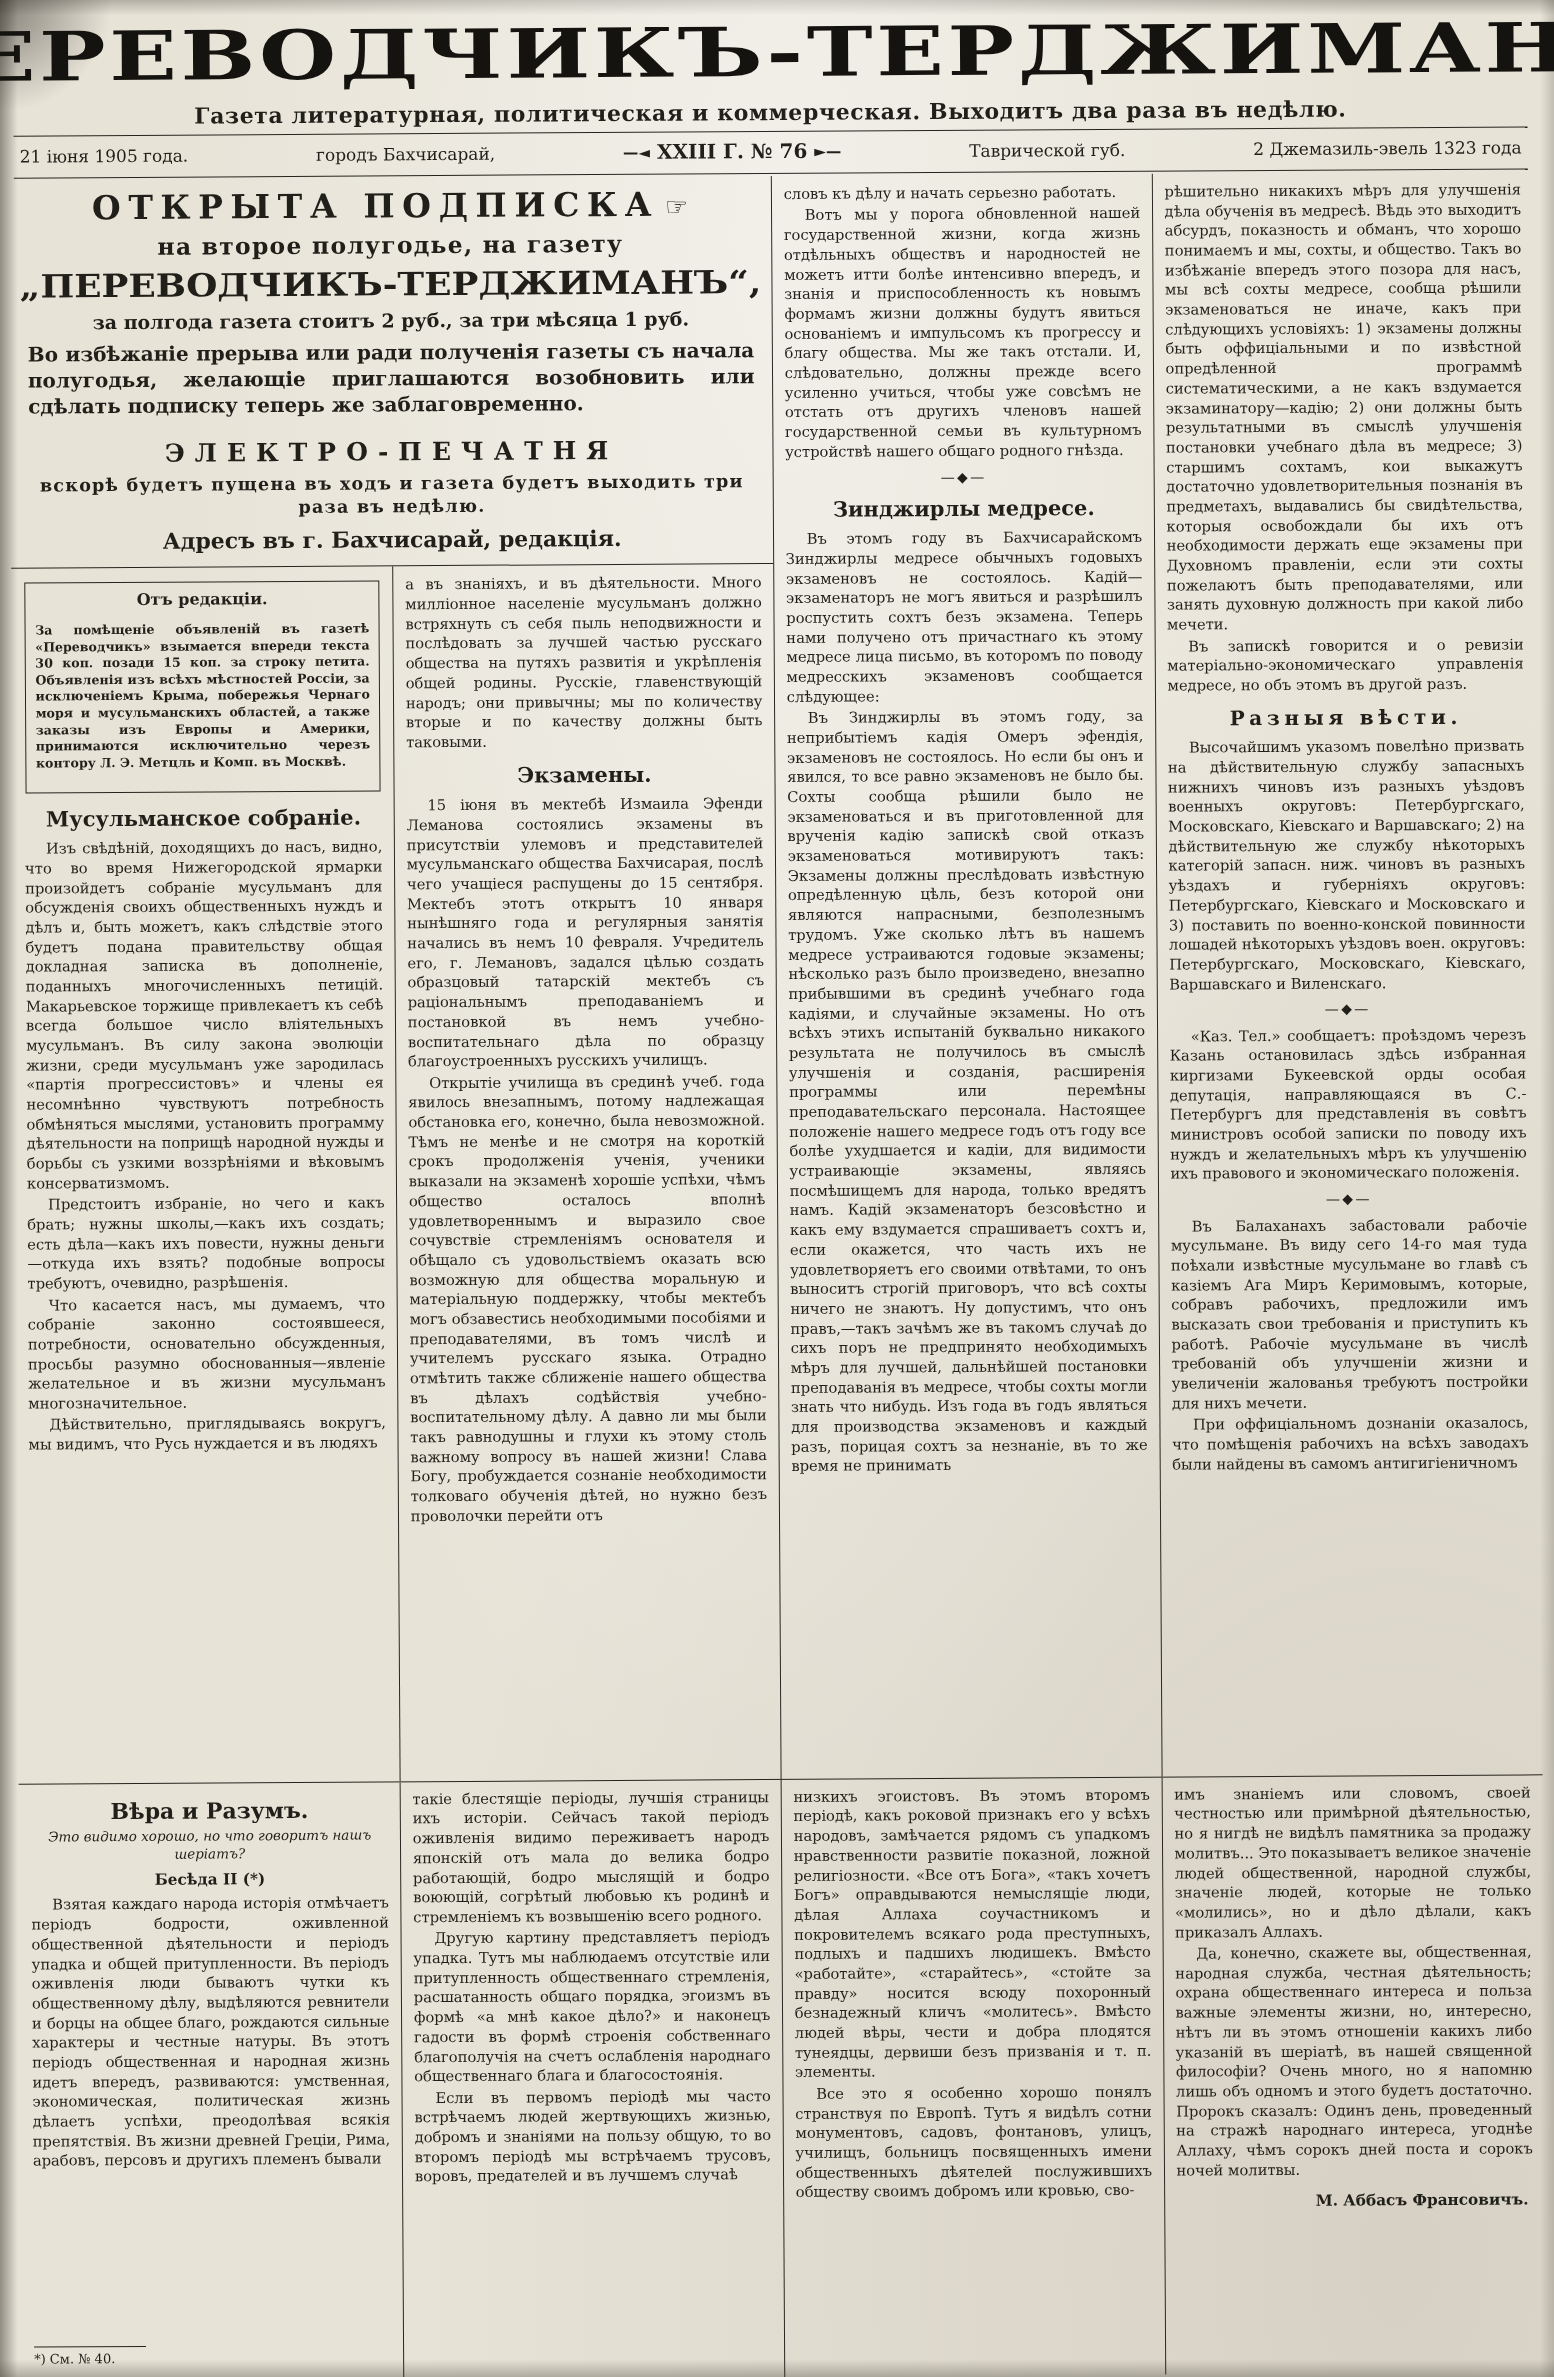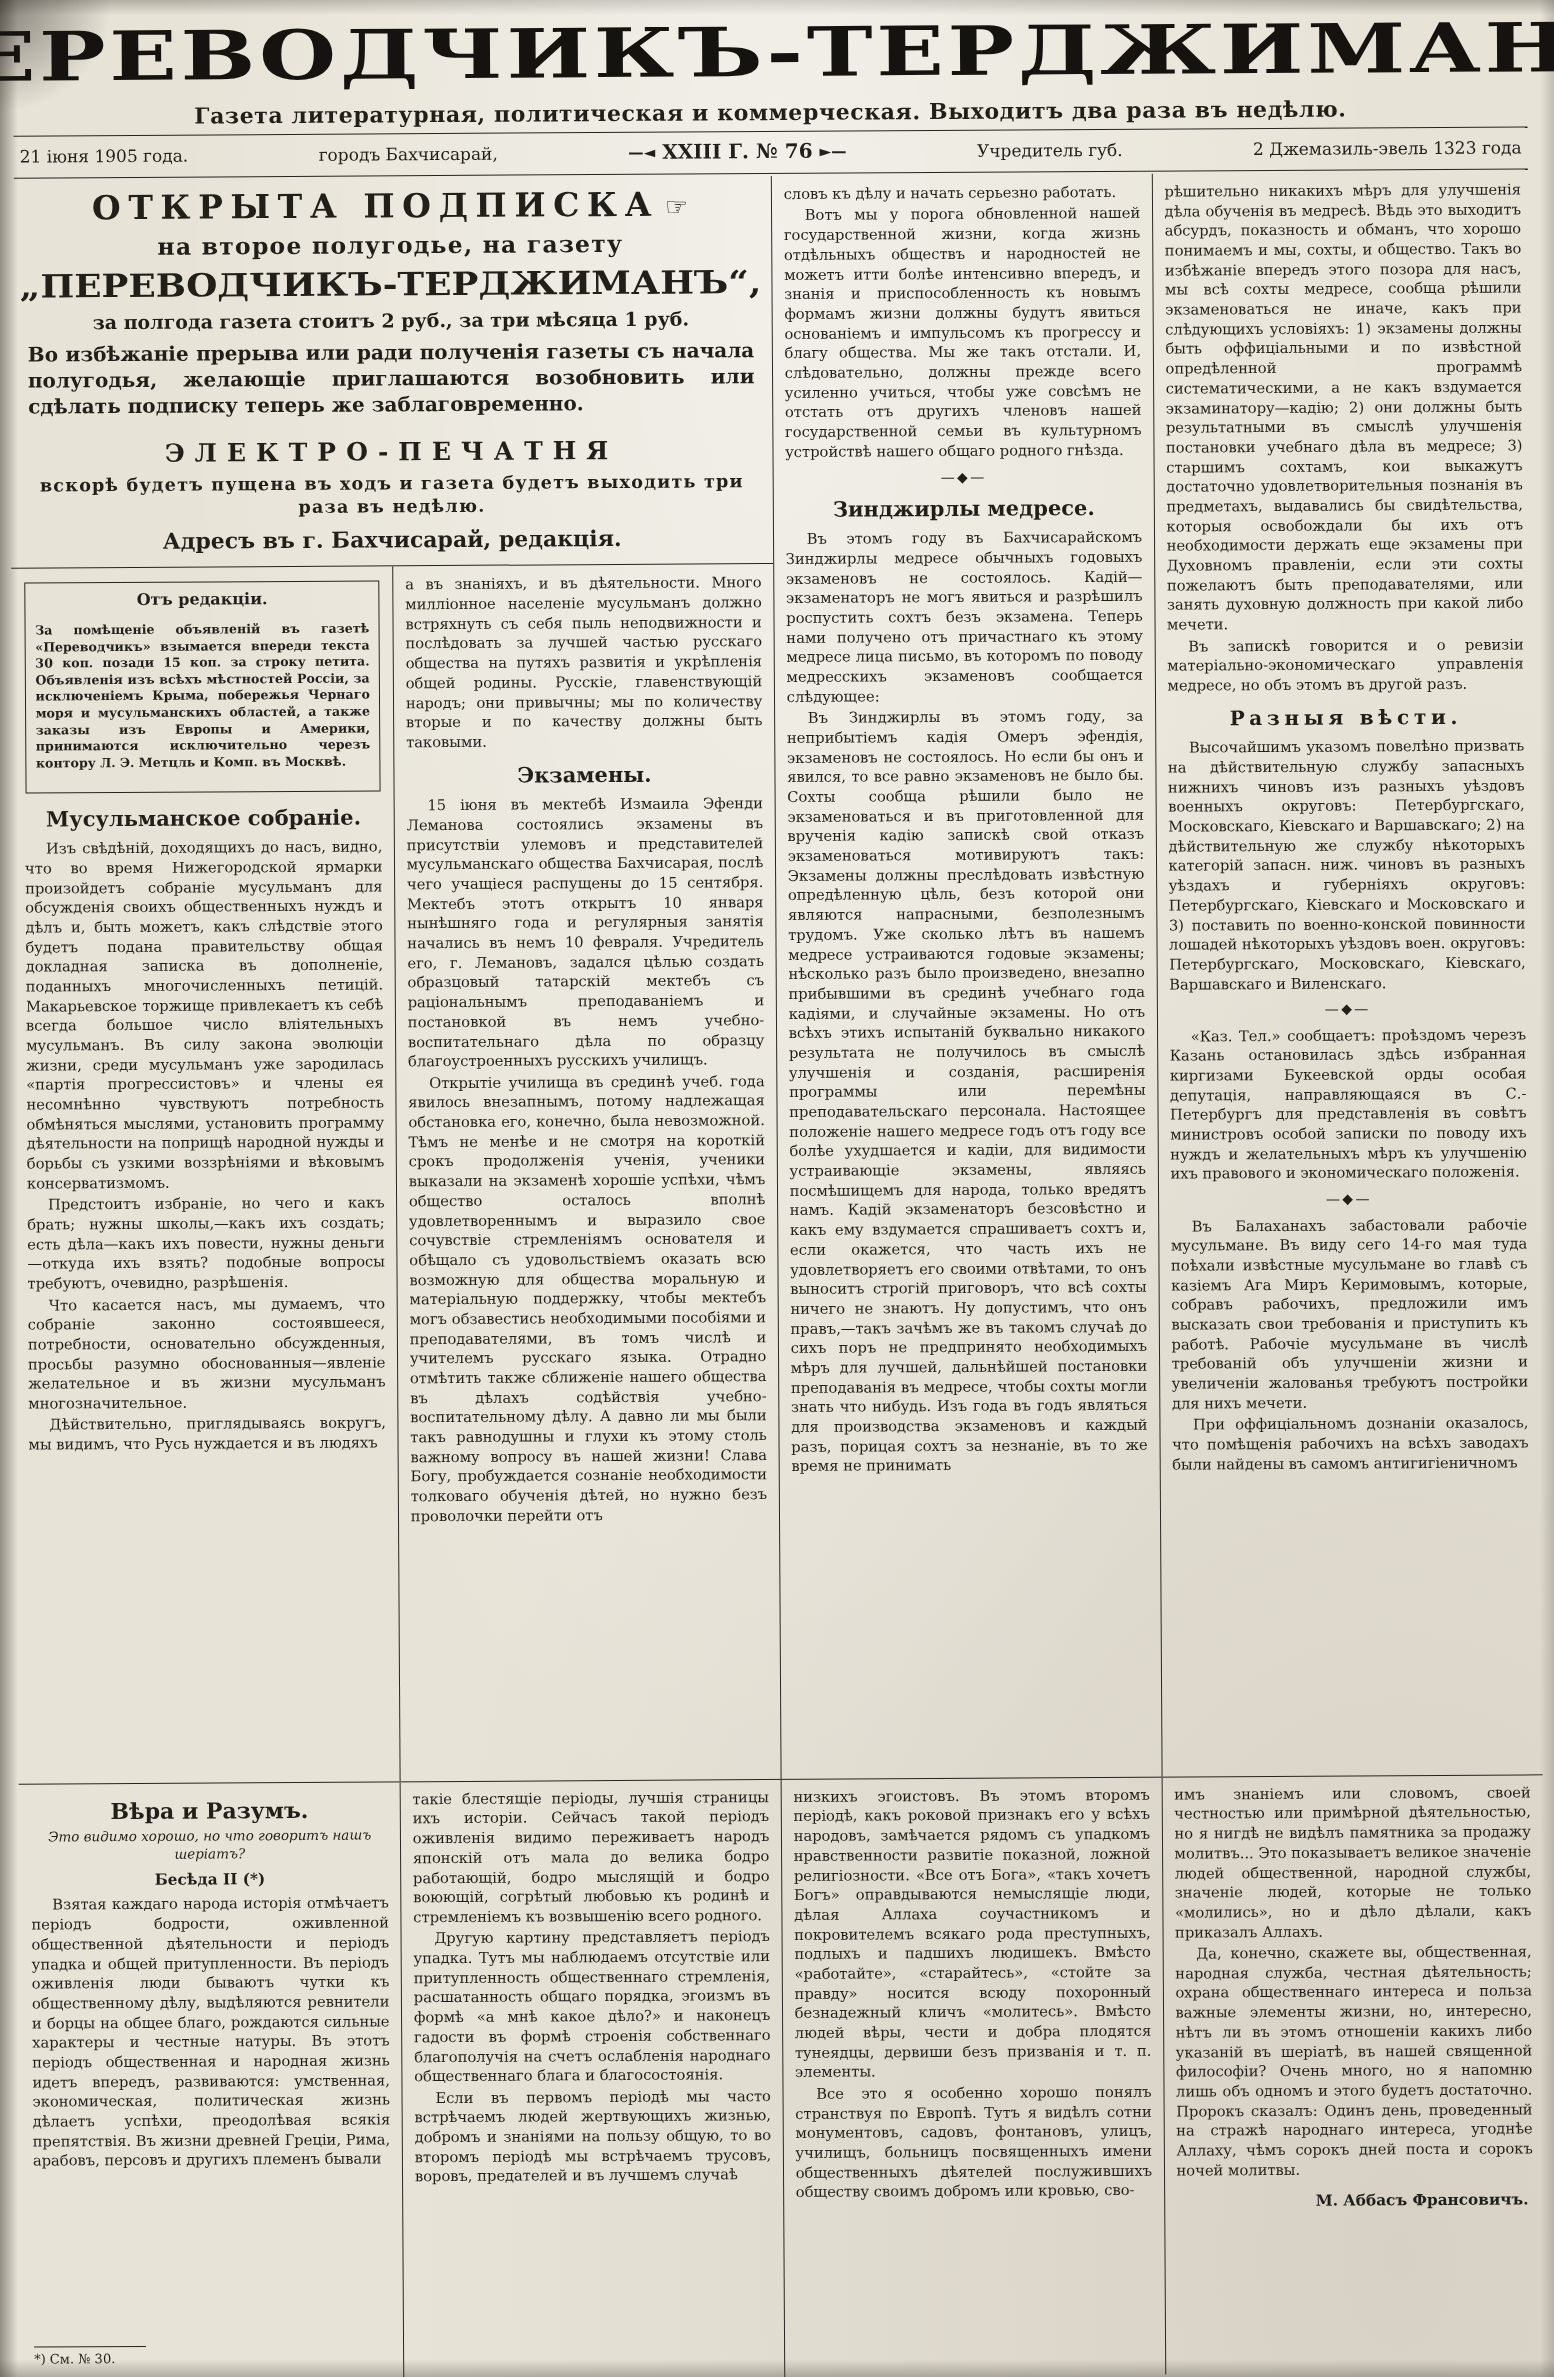--- a/index.html
+++ b/index.html
@@ -104,21 +104,21 @@
       <div class="masthead-subtitle">Газета литературная, политическая и коммерческая. Выходитъ два раза въ недѣлю.</div>
       <div class="rule"></div>
       <div class="dateline">
         <span>21 іюня 1905 года.</span>
         <span>городъ Бахчисарай,</span>
         <span class="dl-issue">
           <span class="orn">—◄</span>
           <span>XXIII Г. № 76</span>
           <span class="orn">►—</span>
         </span>
-        <span>Учредитель губ.</span>
+        <span>Таврической губ.</span>
         <span>2 Джемазиль-эвель 1323 года</span>
       </div>
       <div class="rule rule-heavy"></div>
     </header>
 
     <div class="main">
 
       <div class="half">
         <section class="subscription">
           <div>
@@ -192,21 +192,21 @@
 
     <div class="feuilleton">
 
       <div class="f-col">
         <h2 class="f-heading">Вѣра и Разумъ.</h2>
         <div class="f-epigraph">Это видимо хорошо, но что говоритъ нашъ шеріатъ?</div>
         <div class="f-subhead">Бесѣда II (*)</div>
         <p class="body-p">Взятая каждаго народа исторія отмѣчаетъ періодъ бодрости, оживленной общественной дѣятельности и періодъ упадка и общей притупленности. Въ періодъ оживленія люди бываютъ чутки къ общественному дѣлу, выдѣляются ревнители и борцы на общее благо, рождаются сильные характеры и честные натуры. Въ этотъ періодъ общественная и народная жизнь идетъ впередъ, развиваются: умственная, экономическая, политическая жизнь дѣлаетъ успѣхи, преодолѣвая всякія препятствія. Въ жизни древней Греціи, Рима, арабовъ, персовъ и другихъ племенъ бывали</p>
         <div class="footnote">
           <div class="footnote-rule"></div>
-          <span>*) См. № 30.</span>
+          <span>*) См. № 40.</span>
         </div>
       </div>
 
       <div class="f-col col-sep">
         <p class="body-p no-indent">такіе блестящіе періоды, лучшія страницы ихъ исторіи. Сейчасъ такой періодъ оживленія видимо переживаетъ народъ японскій отъ мала до велика бодро работающій, бодро мыслящій и бодро воюющій, согрѣтый любовью къ родинѣ и стремленіемъ къ возвышенію всего родного.</p>
         <p class="body-p">Другую картину представляетъ періодъ упадка. Тутъ мы наблюдаемъ отсутствіе или притупленность общественнаго стремленія, расшатанность общаго порядка, эгоизмъ въ формѣ «а мнѣ какое дѣло?» и наконецъ гадости въ формѣ строенія собственнаго благополучія на счетъ ослабленія народнаго общественнаго блага и благосостоянія.</p>
         <p class="body-p">Если въ первомъ періодѣ мы часто встрѣчаемъ людей жертвующихъ жизнью, добромъ и знаніями на пользу общую, то во второмъ періодѣ мы встрѣчаемъ трусовъ, воровъ, предателей и въ лучшемъ случаѣ</p>
       </div>
 
       <div class="f-col col-sep">

